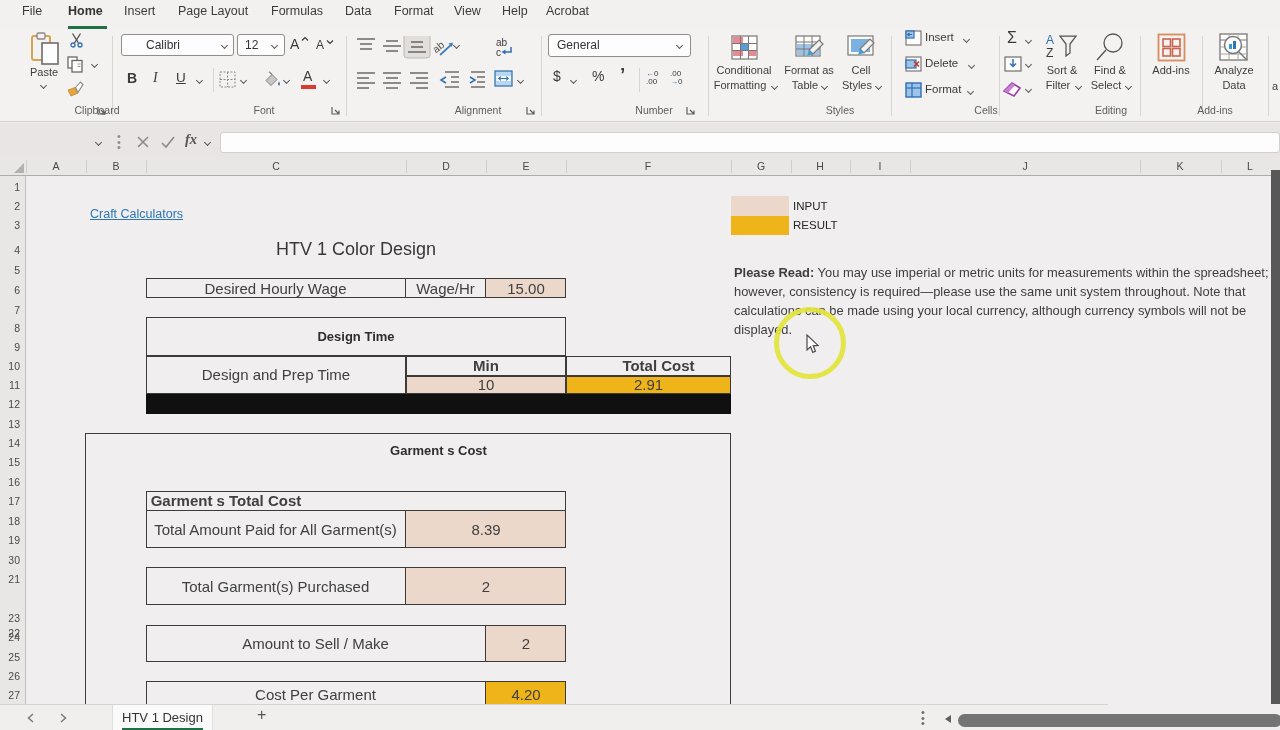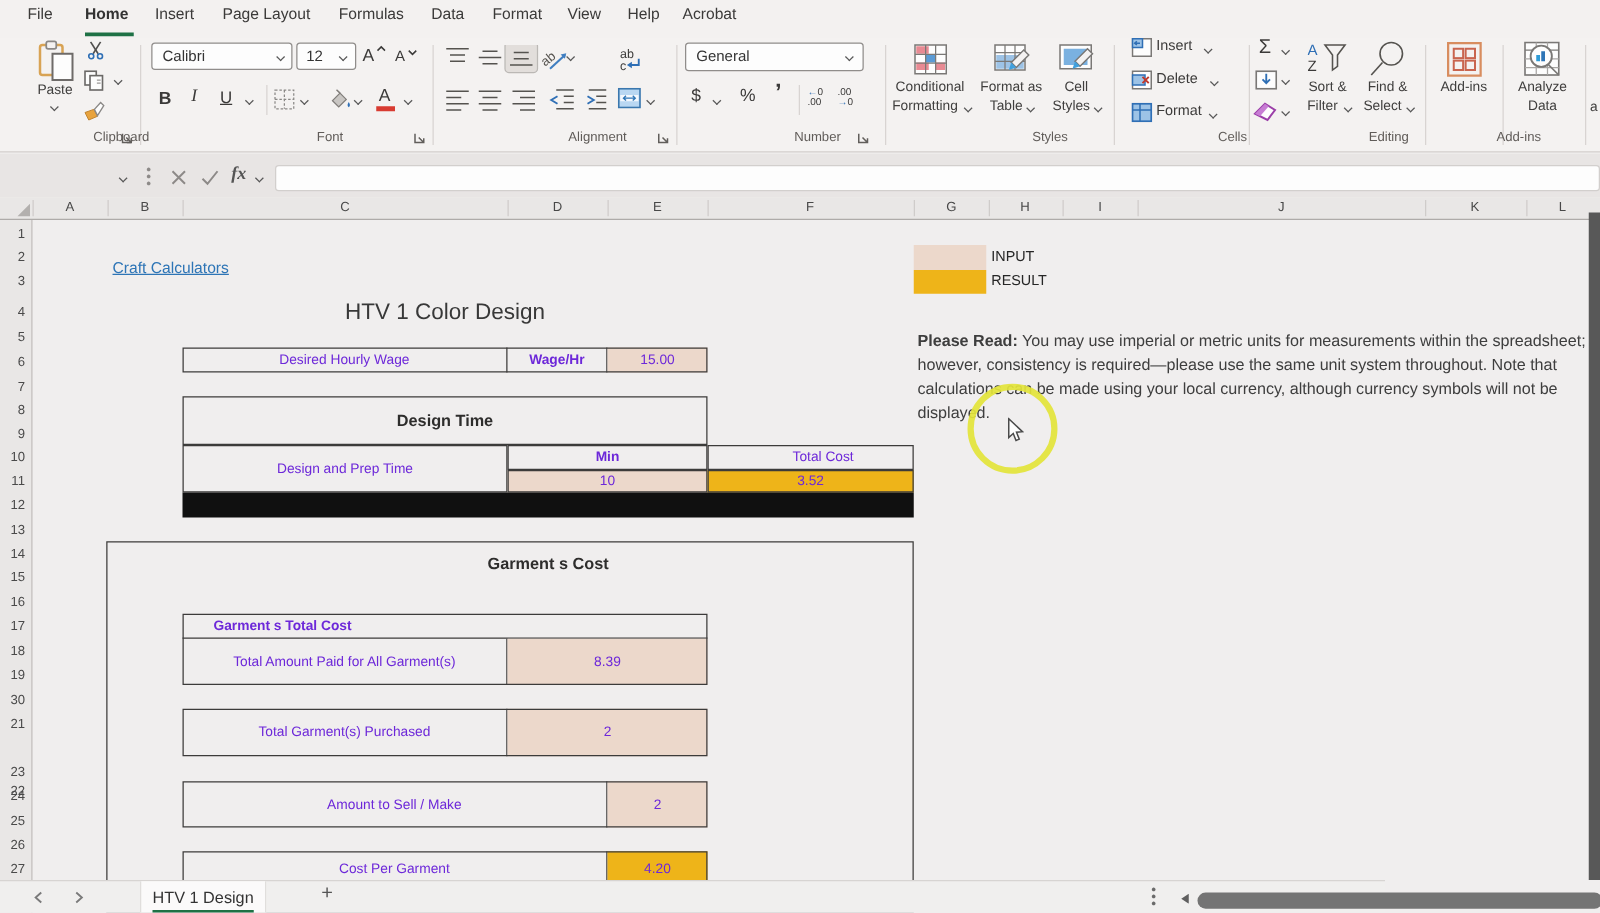--- a/index.html
+++ b/index.html
@@ -22,21 +22,21 @@
   
   #fbar { position:absolute; left:0; top:123px; width:1280px; height:35px; background:#e8e5e4; }
   
   #colhdr { position:absolute; left:0; top:158px; width:1280px; height:18px; background:#e9e7e6; border-bottom:1px solid #aeaba9; }
   #colhdr .cl { position:absolute; top:0; height:17px; line-height:17px; font-size:10.5px; color:#484848; transform:translateX(-50%); }
   #colhdr .cb { position:absolute; top:2px; height:13px; width:1px; background:#cfccca; }
   
   #sheet { position:absolute; left:0; top:176px; width:1280px; height:554px; background:#f0eeee; overflow:hidden; }
   #gutter { position:absolute; left:0; top:0; width:26px; height:554px; background:#e9e7e6; border-right:1px solid #c3c0be; }
   #gutter .rn { position:absolute; right:5px; font-size:10.5px; color:#4a4a4a; transform:translateY(-50%); }
-  .cell { position:absolute; display:flex; align-items:center; justify-content:center; font-size:11px; color:#6d28d9; }
+  .cell { position:absolute; display:flex; align-items:center; justify-content:center; font-size:15px; color:#404040; }
   .bdr { outline:1.4px solid #3c3b3a; outline-offset:-1px; }
   .tan { background:#ecd8cb; }
   .gold { background:#eeb419; }
   
   #tabbar { position:absolute; left:0; top:704px; width:1108px; height:26px; background:#f0efee; border-top:1px solid #d7d4d2; }
 </style>
 </head>
 <body>
 
 <div id="menubar">
@@ -86,21 +86,21 @@
   <svg class="abs" style="left:66px; top:50px;" width="19" height="18" viewBox="0 0 19 18">
     <path d="M2 10 L9 7.5 L12 13 L5 16 Z" fill="#e8a33d" stroke="#c08430" stroke-width="0.8"></path>
     <path d="M9.5 7.5 L14.5 2 L17 4.5 L12 12.5 Z" fill="#fdfdfd" stroke="#8a8886" stroke-width="1.1"></path>
   </svg>
   <div class="glabel" style="left:53px;">Clipboard</div>
   <svg class="abs launcher" style="left:97px; top:76px;" width="10" height="10" viewBox="0 0 10 10">
     <path d="M1 1 L1 8 L8 8" fill="none" stroke="#615e5b" stroke-width="1.2"></path>
     <path d="M4 4 L8 8 M8 4.5 L8 8 L4.5 8" fill="none" stroke="#615e5b" stroke-width="1.2"></path>
   </svg>
 
-  <div class="combo" style="left:121px; top:4px; width:113px; height:22px; line-height:20px; padding-left:8px;">Calibri</div>
+  <div class="combo" style="left:121px; top:4px; width:113px; height:22px; line-height:20px; padding-left:24px;">Calibri</div>
   <span class="chv" style="position:absolute; left:222px; top:12px;"></span>
   <div class="combo" style="left:237px; top:4px; width:48px; height:22px; line-height:20px; padding-left:7px;">12</div>
   <span class="chv" style="position:absolute; left:272px; top:12px;"></span>
   <div class="abs" style="left:290px; top:6px; font-size:14px; color:#3b3a39;">A</div>
   <svg class="abs" style="left:301px; top:6px;" width="8" height="6" viewBox="0 0 8 6">
       <path d="M1 4.5 L4 1.5 L7 4.5" fill="none" stroke="#3b3a39" stroke-width="1.2"></path>
     </svg>
   <div class="abs" style="left:316px; top:8px; font-size:12px; color:#3b3a39;">A</div>
   <svg class="abs" style="left:326px; top:9px;" width="8" height="6" viewBox="0 0 8 6">
       <path d="M1 1.5 L4 4.5 L7 1.5" fill="none" stroke="#3b3a39" stroke-width="1.2"></path>
@@ -418,30 +418,30 @@
       <div class="rn" style="top:500px;">26</div>
     <div class="rn" style="top:519px;">27</div>
   </div>
 
   <div class="abs" style="left:90px; top:31px; font-size:12.5px; color:#2e75b6; text-decoration:underline;">Craft Calculators</div>
 
   <div class="abs" style="left:146px; top:63px; width:420px; text-align:center; font-size:18px; color:#383838;">HTV 1 Color Design</div>
 
   <div class="abs bdr" style="left:146px; top:102px; width:420px; height:20px; display:flex;">
     <div class="cell" style="position:static; width:260px; border-right:1.4px solid #3c3b3a;">Desired Hourly Wage</div>
-    <div class="cell" style="position:static; width:80px; font-weight:bold; border-right:1.4px solid #3c3b3a;">Wage/Hr</div>
+    <div class="cell" style="position:static; width:80px; font-weight:normal; border-right:1.4px solid #3c3b3a;">Wage/Hr</div>
     <div class="cell tan" style="position:static; width:80px;">15.00</div>
   </div>
 
   <div class="abs bdr cell" style="left:146px; top:179.5px; width:260px; height:38.5px;">Design and Prep Time</div>
   <div class="abs bdr" style="left:146px; top:141px; width:420px; height:38.5px; display:flex; align-items:center; justify-content:center; font-weight:bold; font-size:13px; color:#2e2d2c;">Design Time</div>
   <div class="abs bdr cell" style="left:406px; top:179.5px; width:160px; height:20px; font-weight:bold;">Min</div>
-  <div class="abs bdr cell" style="left:566px; top:179.5px; width:165px; height:20px; font-weight:normal;padding-left:20px;">Total Cost</div>
+  <div class="abs bdr cell" style="left:566px; top:179.5px; width:165px; height:20px; font-weight:bold;padding-left:20px;">Total Cost</div>
   <div class="abs bdr cell tan" style="left:406px; top:199.5px; width:160px; height:18.5px;">10</div>
-  <div class="abs bdr cell gold" style="left:566px; top:199.5px; width:165px; height:18.5px;">3.52</div>
+  <div class="abs bdr cell gold" style="left:566px; top:199.5px; width:165px; height:18.5px;">2.91</div>
   <div class="abs" style="left:146px; top:218px; width:585px; height:20px; background:#101010;"></div>
 
   <div class="abs" style="left:85px; top:257px; width:646px; height:297px; border:1.5px solid #3c3b3a;"></div>
   <div class="abs" style="left:146px; top:267px; width:585px; text-align:center; font-weight:bold; font-size:13px; color:#2e2d2c;">Garment s Cost</div>
 
   <div class="abs bdr" style="left:146px; top:315px; width:420px; height:57px;">
     <div style="display:flex; height:20px; border-bottom:1.4px solid #3c3b3a;">
       <div class="cell" style="position:static; width:160px; font-weight:bold;">Garment s Total Cost</div>
     </div>
     <div style="display:flex; height:37px;">

